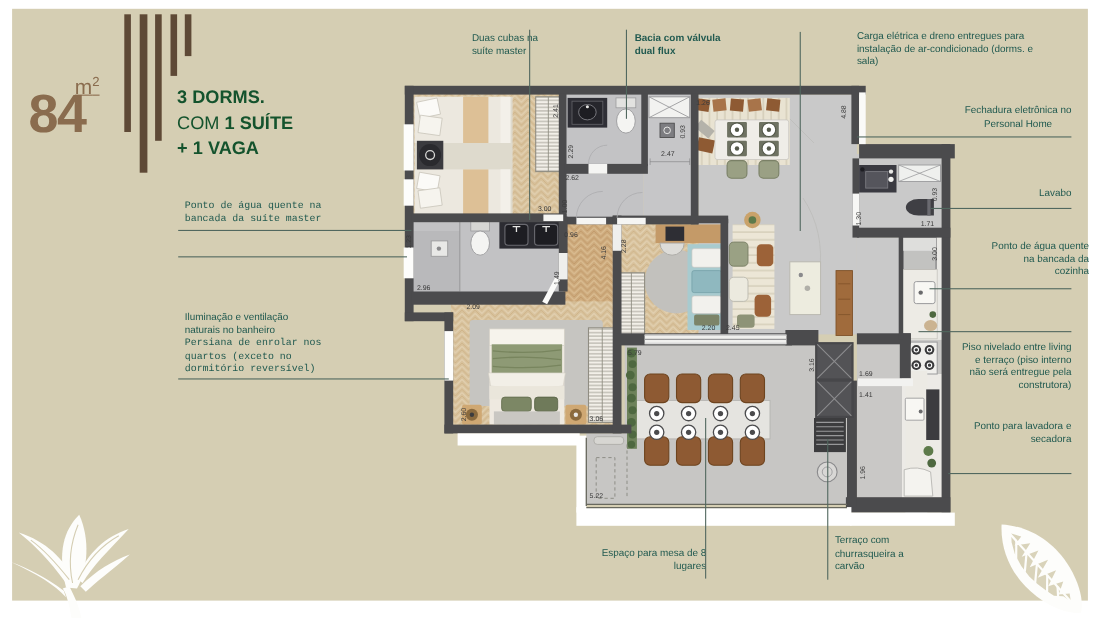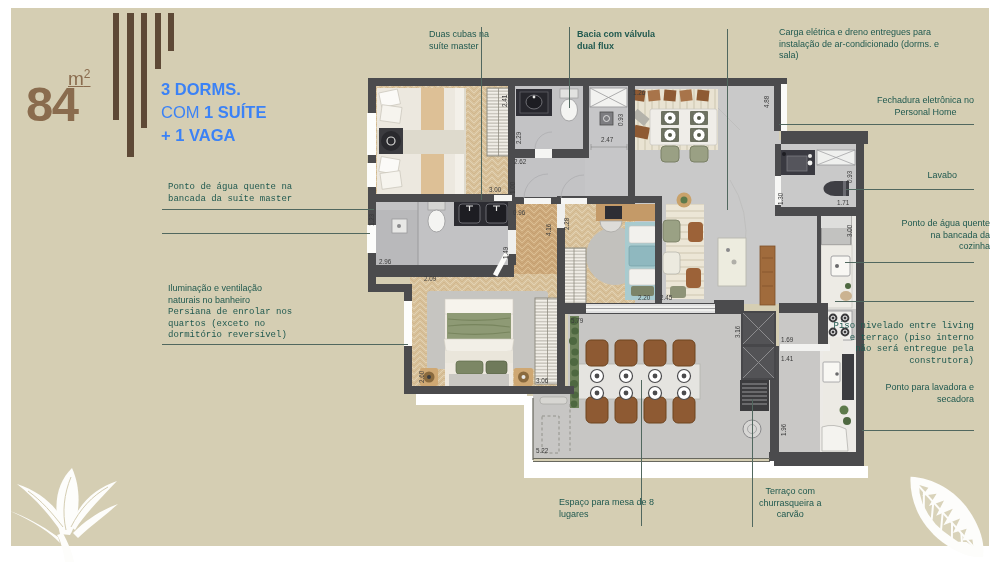--- a/index.html
+++ b/index.html
@@ -3,21 +3,21 @@
 <meta charset="utf-8">
 <style>
   html,body{margin:0;padding:0;}
   body{width:1000px;height:562px;position:relative;background:#fff;overflow:hidden;
        font-family:"Liberation Sans",sans-serif;}
   .bg{position:absolute;left:11px;top:8px;width:978px;height:538px;background:#d5ceb3;}
   .slat{position:absolute;background:#5e4936;}
   .num84{position:absolute;left:26px;top:76px;color:#8a6c4e;font-size:49px;font-weight:700;letter-spacing:-1.5px;}
   .m2{position:absolute;left:68px;top:67px;color:#8a6c4e;font-size:19px;text-decoration:underline;}
   .m2 sup{font-size:12px;}
-  .title{position:absolute;left:161px;top:78px;color:#3b82f6;font-size:16.5px;line-height:23px;font-weight:700;}
+  .title{position:absolute;left:161px;top:78px;color:#14532d;font-size:16.5px;line-height:23px;font-weight:700;}
   .title .lt{font-weight:400;margin-top:12px;}
   .lbl{position:absolute;color:#215a50;font-size:9px;line-height:11.5px;z-index:20;}
   .lbl.r{text-align:right;}
   .line{position:absolute;background:#51685f;z-index:20;}
 </style>
 </head>
 <body>
 <div class="bg"></div>
 
 <div class="slat" style="left:113px;top:13px;width:6px;height:107px;"></div>
@@ -40,32 +40,32 @@
 
 <div class="lbl" style="left:429px;top:29px;">Duas cubas na<br>suíte master</div>
 <div class="line" style="left:481px;top:27px;width:1px;height:173px;"></div>
 <div class="lbl" style="left:577px;top:29px;font-weight:bold;">Bacia com válvula<br>dual flux</div>
 <div class="line" style="left:569px;top:27px;width:1px;height:81px;"></div>
 <div class="lbl" style="left:735px;top:27px;margin-left:44px;">Carga elétrica e dreno entregues para<br>instalação de ar-condicionado (dorms. e<br>sala)</div>
 <div class="line" style="left:727px;top:29px;width:1px;height:181px;"></div>
 
 <div class="lbl r" style="right:26px;top:95px;text-align:center;">Fechadura eletrônica no<br>Personal Home</div>
 <div class="line" style="left:779px;top:124px;width:195px;height:1px;"></div>
-<div class="lbl r" style="right:43px;top:170px;">Lavabo</div>
+<div class="lbl r" style="right:26px;top:170px;">Lavabo</div>
 <div class="line" style="left:846px;top:189px;width:128px;height:1px;"></div>
 <div class="lbl r" style="right:10px;top:218px;">Ponto de água quente<br>na bancada da<br>cozinha</div>
 <div class="line" style="left:845px;top:262px;width:129px;height:1px;"></div>
-<div class="lbl r" style="right:26px;top:321px;font-family:Liberation Mono, monospace;">Piso nivelado entre living<br>e terraço (piso interno<br>não será entregue pela<br>construtora)</div>
+<div class="lbl r" style="right:26px;top:310px;">Piso nivelado entre living<br>e terraço (piso interno<br>não será entregue pela<br>construtora)</div>
 <div class="line" style="left:835px;top:301px;width:139px;height:1px;"></div>
 <div class="lbl r" style="right:26px;top:382px;">Ponto para lavadora e<br>secadora</div>
 <div class="line" style="left:862px;top:430px;width:112px;height:1px;"></div>
 
-<div class="lbl" style="left:559px;top:497px;">Espaço para mesa de 8<br>lugares</div>
+<div class="lbl" style="left:547px;top:497px;text-align:right;">Espaço para mesa de 8<br>lugares</div>
 <div class="line" style="left:641px;top:380px;width:1px;height:146px;"></div>
-<div class="lbl" style="left:759px;top:486px;text-align:center;">Terraço com<br>churrasqueira a<br>carvão</div>
+<div class="lbl" style="left:759px;top:486px;">Terraço com<br>churrasqueira a<br>carvão</div>
 <div class="line" style="left:752px;top:399px;width:1px;height:128px;"></div>
 
 <svg id="plan" style="position:absolute;left:0;top:0;" width="1000" height="562" viewBox="0 0 1000 562">
 <defs>
 <pattern id="herr" width="12" height="12" patternUnits="userSpaceOnUse">
   <rect width="12" height="12" fill="#cdaa7c"></rect>
   <path d="M0,3 L6,9 L12,3 M0,9 L6,15 L12,9 M0,-3 L6,3 L12,-3" stroke="#dcbf94" stroke-width="1" fill="none"></path>
   <path d="M0,0 L6,6 L12,0 M0,6 L6,12 L12,6" stroke="#bd9566" stroke-width="0.6" fill="none"></path>
 </pattern>
 <pattern id="herrL" width="12" height="12" patternUnits="userSpaceOnUse">

